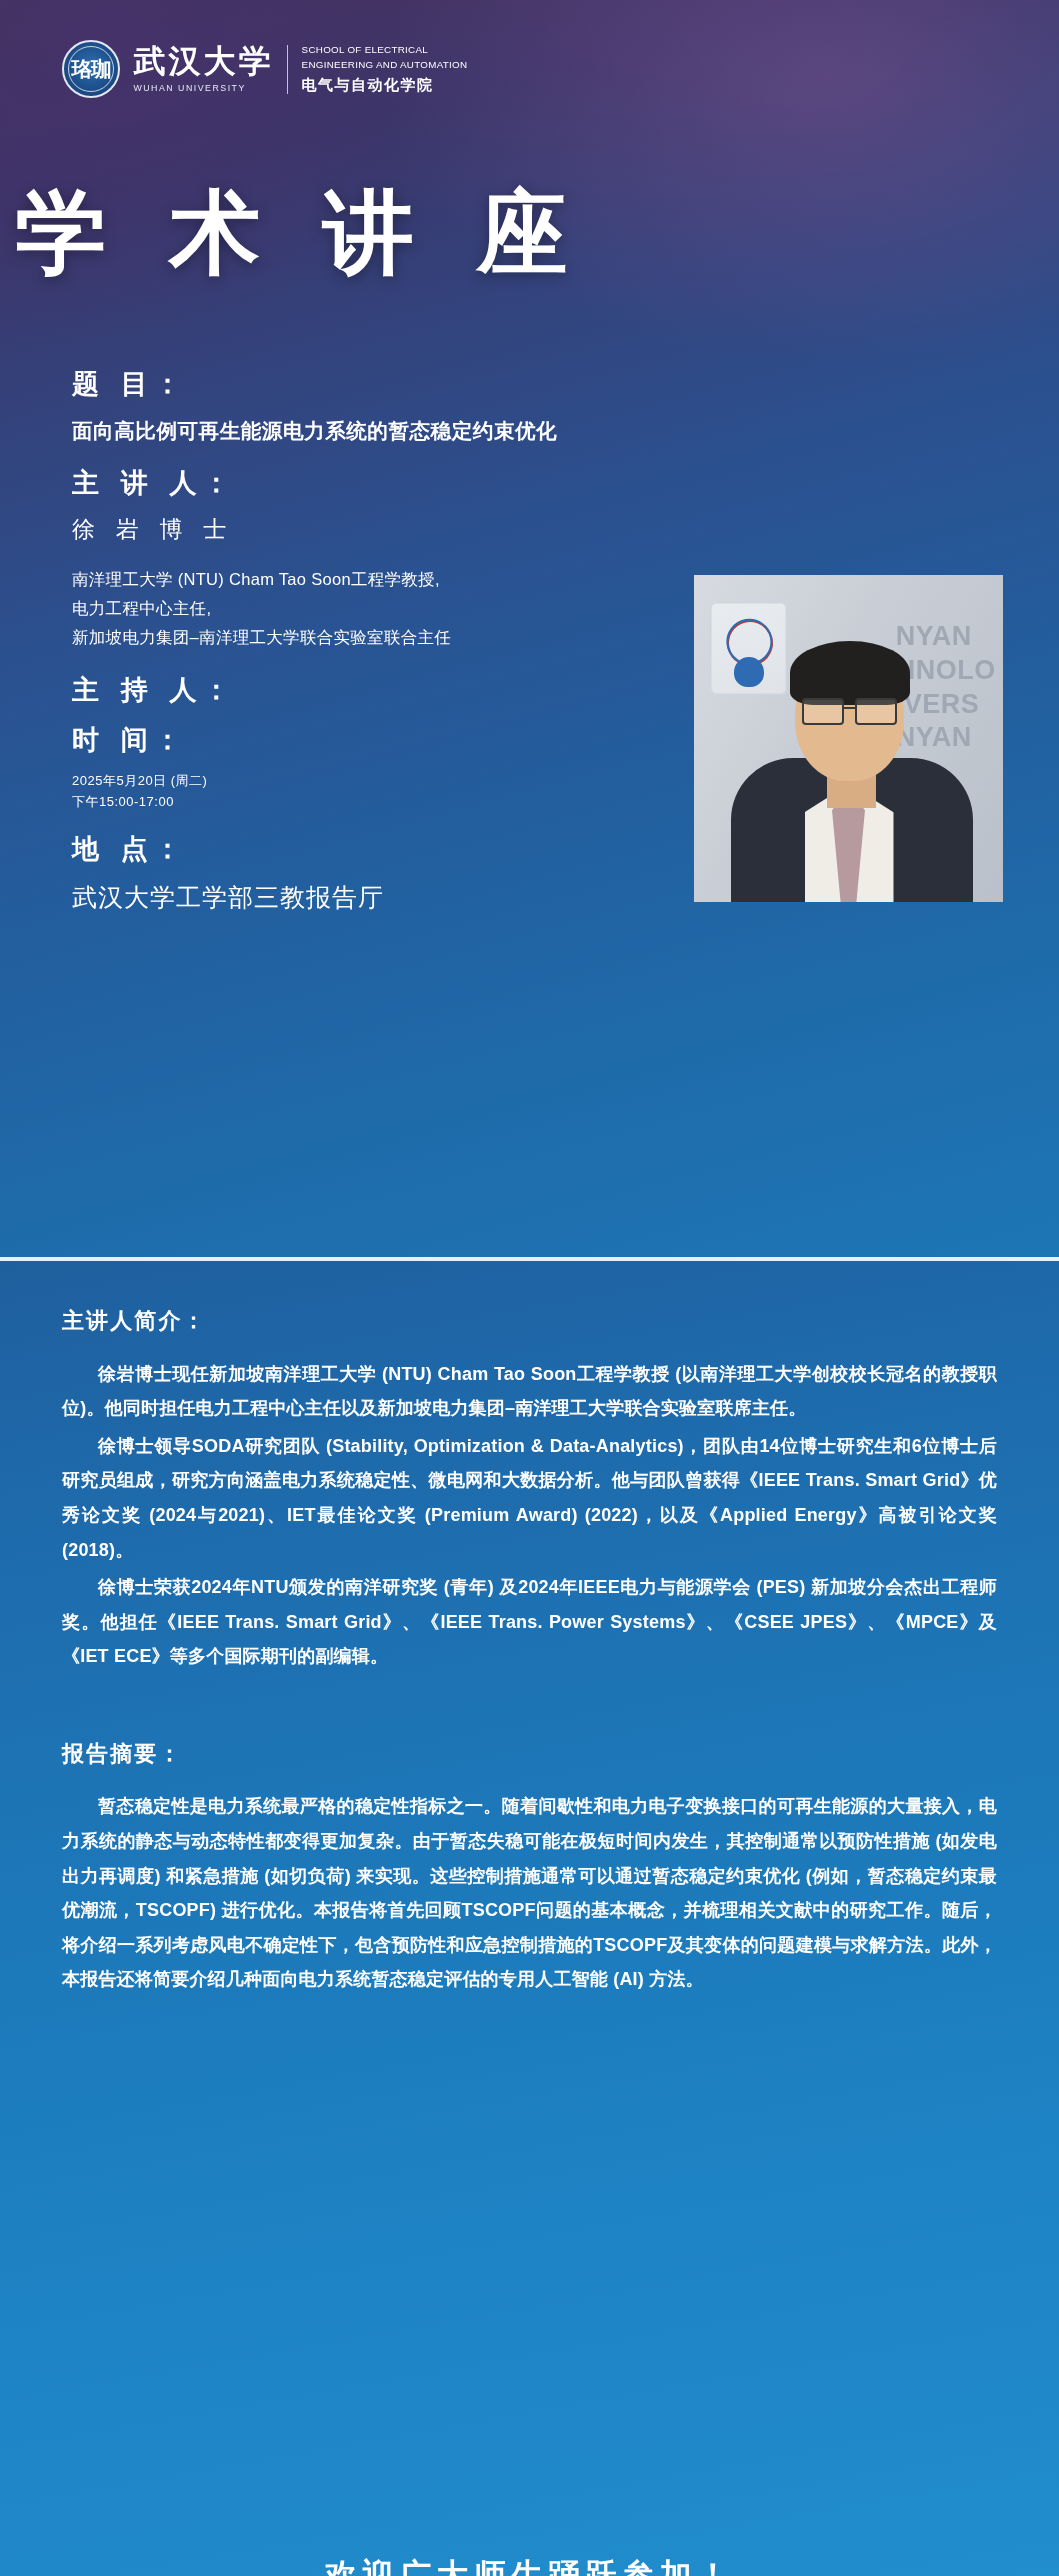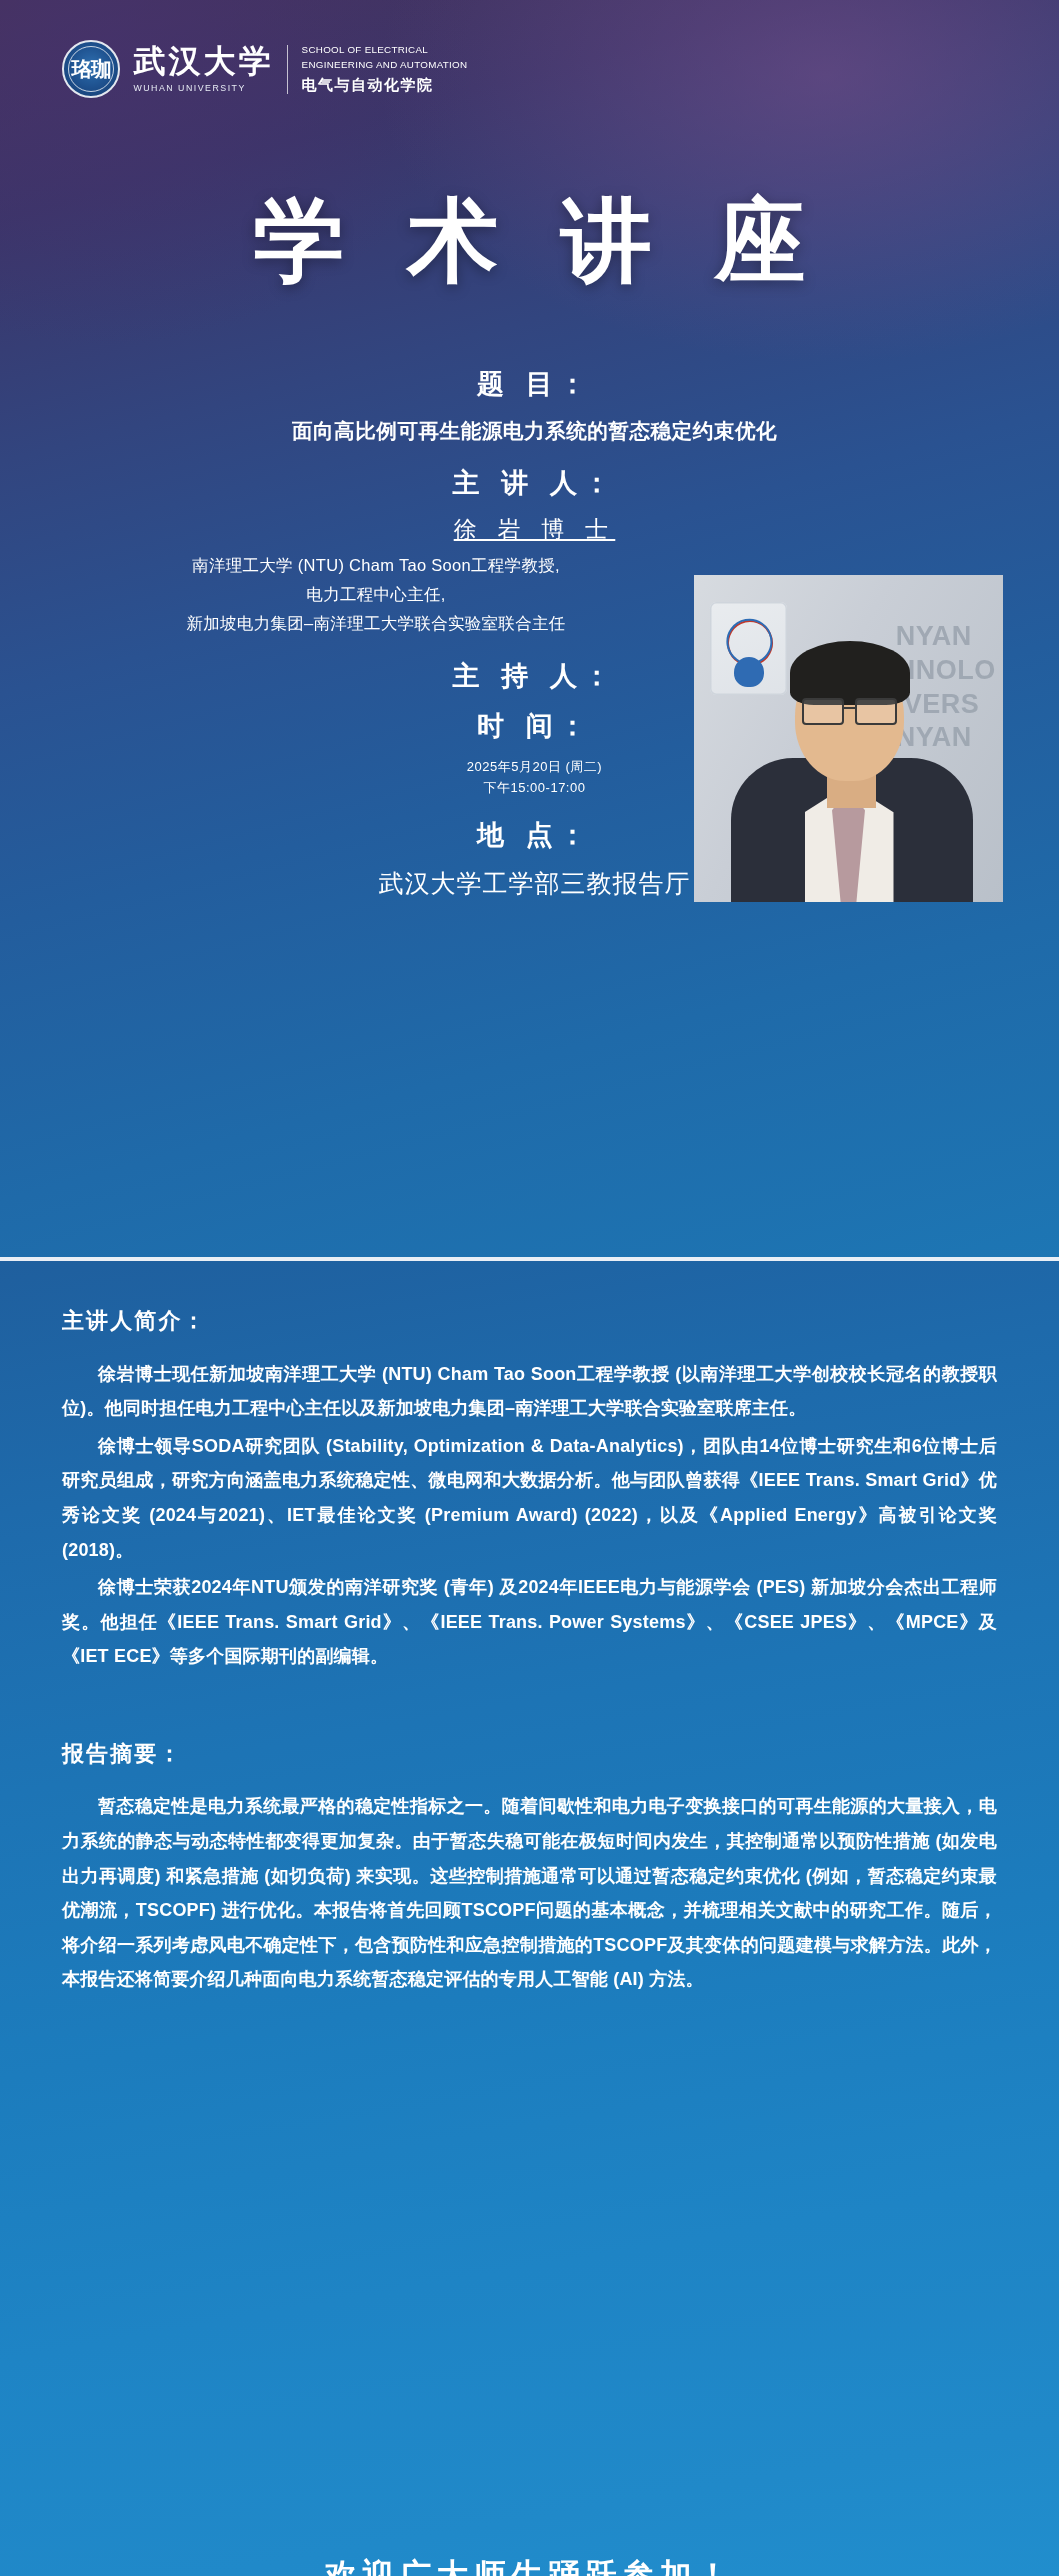--- a/index.html
+++ b/index.html
@@ -93,60 +93,58 @@
     letter-spacing: 0.3px;
   }
   .school-cn {
     font-size: 15px;
     font-weight: bold;
     letter-spacing: 1.5px;
     margin-top: 3.6px;
   }
   .main-title {
     position: absolute;
-    top: 180px;
+    top: 172px;
     left: 0;
     right: 0;
-    text-align: center;
+    text-align: left;
     color: #ffffff;
     font-family: "DejaVu Serif", "Liberation Serif", serif;
     font-size: 91px;
     font-weight: bold;
     letter-spacing: 15.5px;
     text-indent: 15.5px;
     text-shadow: 0 3.1px 12.4px rgba(0,0,0,0.35);
   }
   .info-area {
     position: absolute;
     top: 366px;
     left: 72px;
     right: 62px;
     color: #ffffff;
-    text-align: center;
   }
   .field-label {
     font-family: "DejaVu Serif", "Liberation Serif", serif;
     font-size: 27px;
     font-weight: bold;
     letter-spacing: 6.2px;
     margin-bottom: 13.4px;
   }
   .field-value {
     font-size: 20.6px;
     font-weight: bold;
     line-height: 1.55;
     letter-spacing: 0.5px;
     margin-bottom: 17.5px;
   }
   .speaker-name {
     font-size: 23px;
     letter-spacing: 7.2px;
-    margin-bottom: 6px;
+    margin-bottom: 20px;
     font-weight: normal;
-    text-decoration: underline;
   }
   .speaker-affil {
     font-size: 16.5px;
     line-height: 1.75;
     letter-spacing: 0.3px;
     margin-bottom: 20.6px;
     max-width: 608px;
   }
   .host-name {
     font-size: 21.6px;

